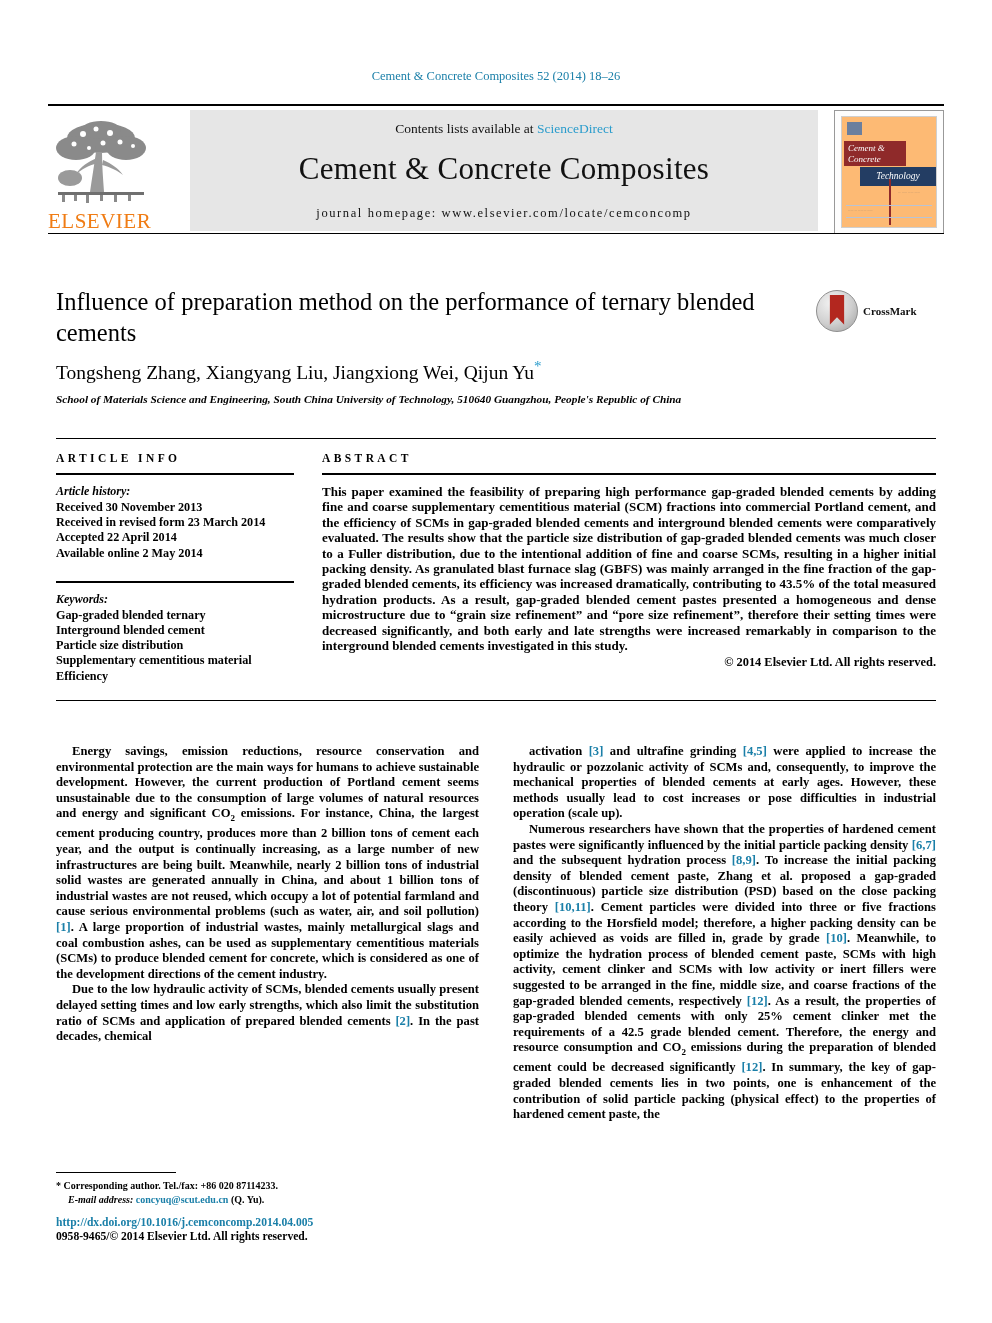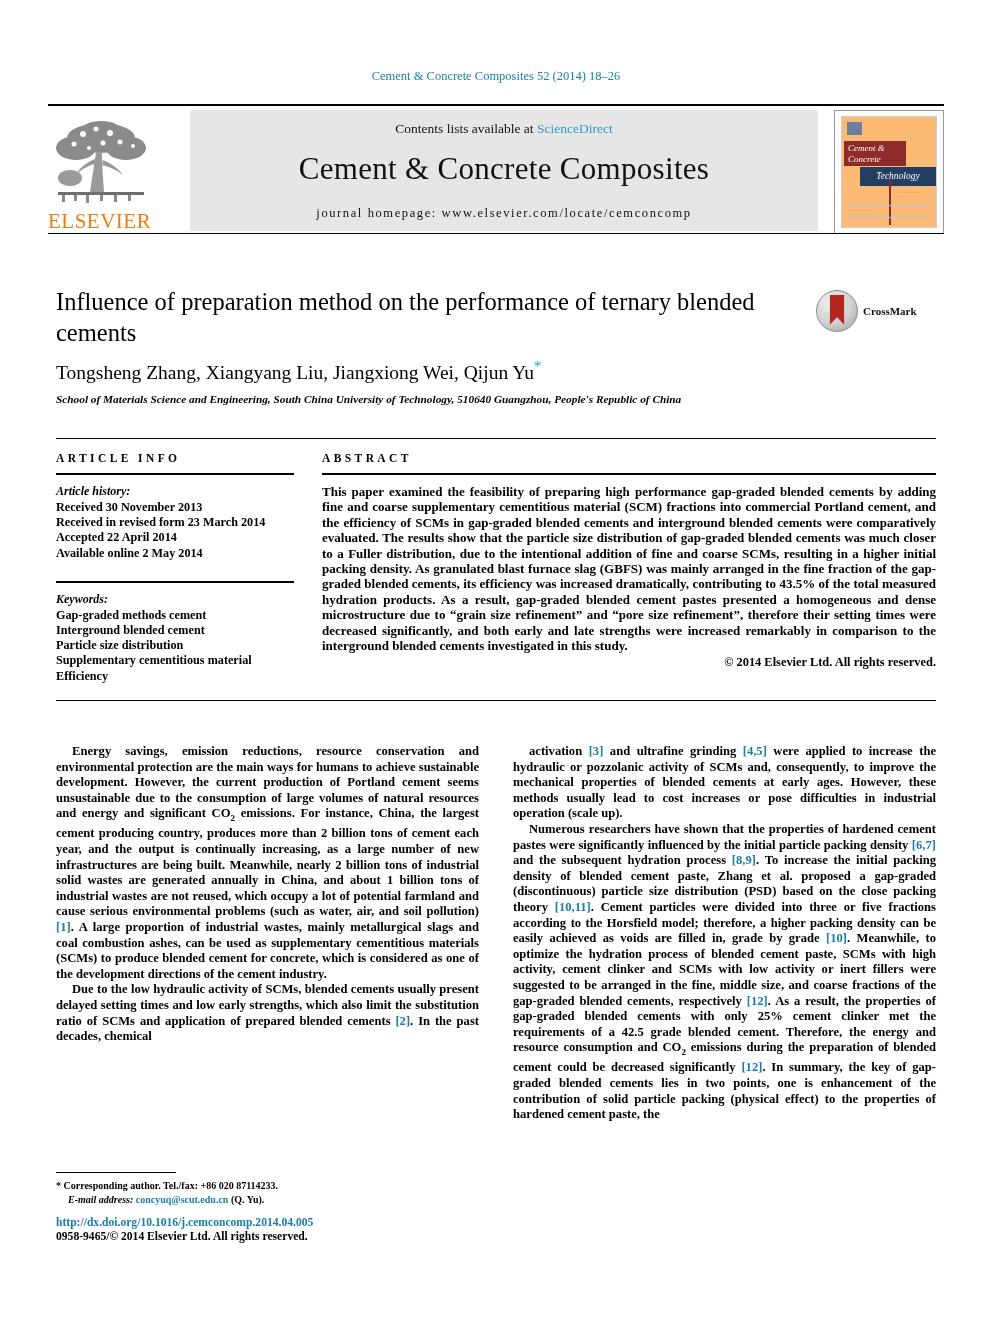--- a/index.html
+++ b/index.html
@@ -484,21 +484,21 @@
         <div class="sec-head">ARTICLE INFO</div>
         <div class="thin-rule"></div>
         <div class="ia-subhead">Article history:</div>
         <div class="ia-line">Received 30 November 2013</div>
         <div class="ia-line">Received in revised form 23 March 2014</div>
         <div class="ia-line">Accepted 22 April 2014</div>
         <div class="ia-line">Available online 2 May 2014</div>
         <div class="ia-gap"></div>
         <div class="thin-rule"></div>
         <div class="ia-subhead">Keywords:</div>
-        <div class="ia-line">Gap-graded methods cement</div>
+        <div class="ia-line">Gap-graded blended ternary</div>
         <div class="ia-line">Interground blended cement</div>
         <div class="ia-line">Particle size distribution</div>
         <div class="ia-line">Supplementary cementitious material</div>
         <div class="ia-line">Efficiency</div>
       </div>
 
       <div class="col-abs">
         <div class="sec-head">ABSTRACT</div>
         <div class="thin-rule"></div>
         <div class="abstract-body">This paper examined the feasibility of preparing high performance gap-graded blended cements by adding fine and coarse supplementary cementitious material (SCM) fractions into commercial Portland cement, and the efficiency of SCMs in gap-graded blended cements and interground blended cements were comparatively evaluated. The results show that the particle size distribution of gap-graded blended cements was much closer to a Fuller distribution, due to the intentional addition of fine and coarse SCMs, resulting in a higher initial packing density. As granulated blast furnace slag (GBFS) was mainly arranged in the fine fraction of the gap-graded blended cements, its efficiency was increased dramatically, contributing to 43.5% of the total measured hydration products. As a result, gap-graded blended cement pastes presented a homogeneous and dense microstructure due to “grain size refinement” and “pore size refinement”, therefore their setting times were decreased significantly, and both early and late strengths were increased remarkably in comparison to the interground blended cements investigated in this study.</div>

